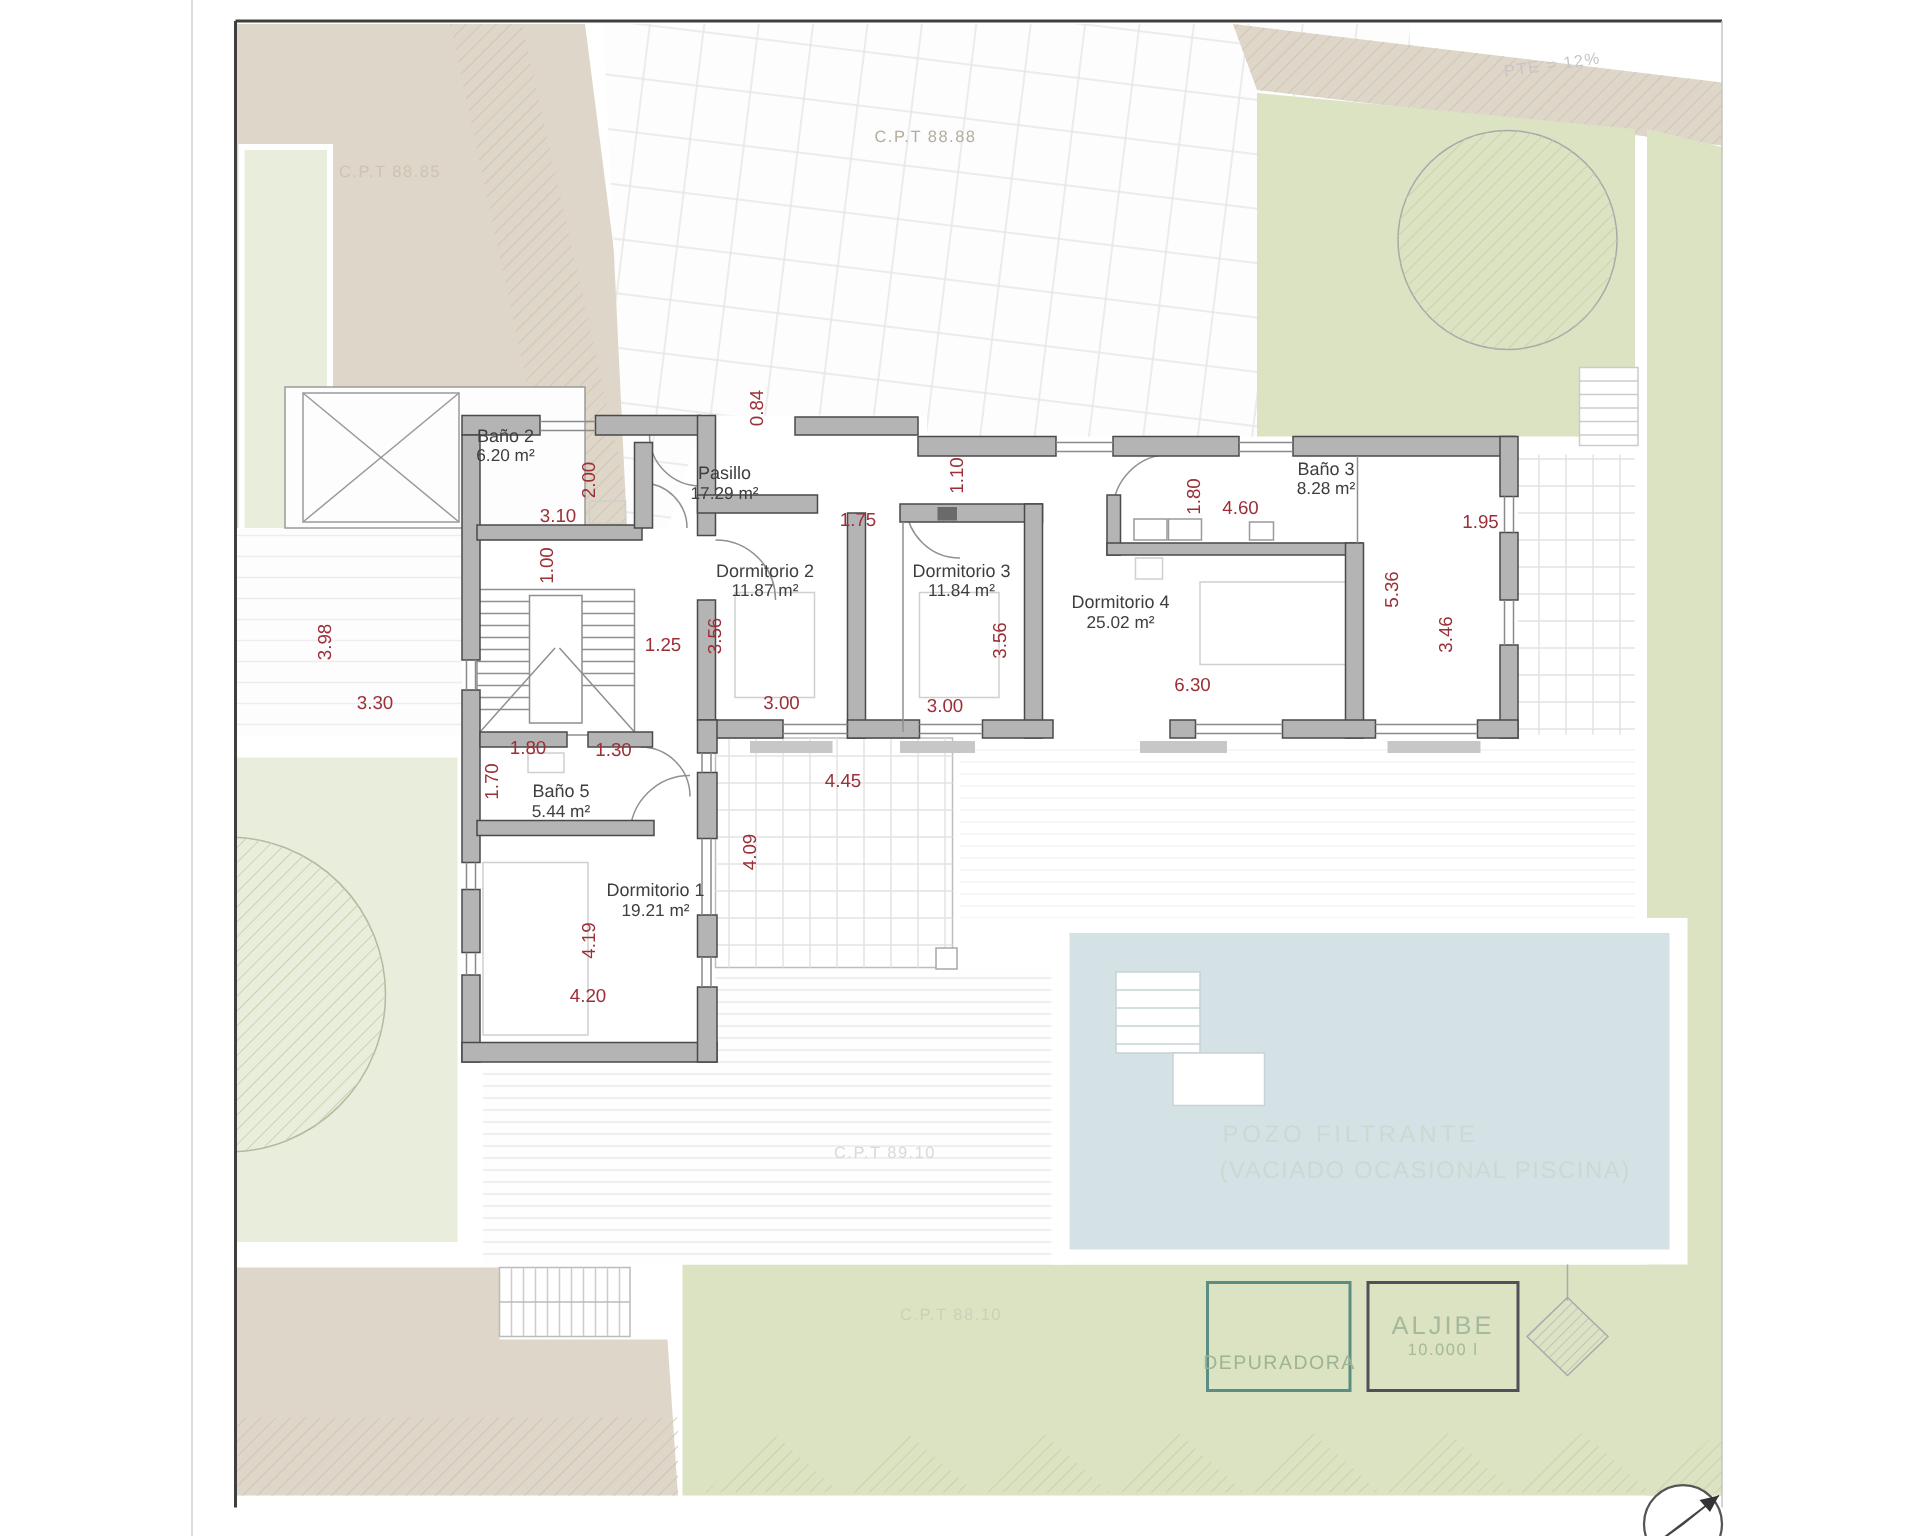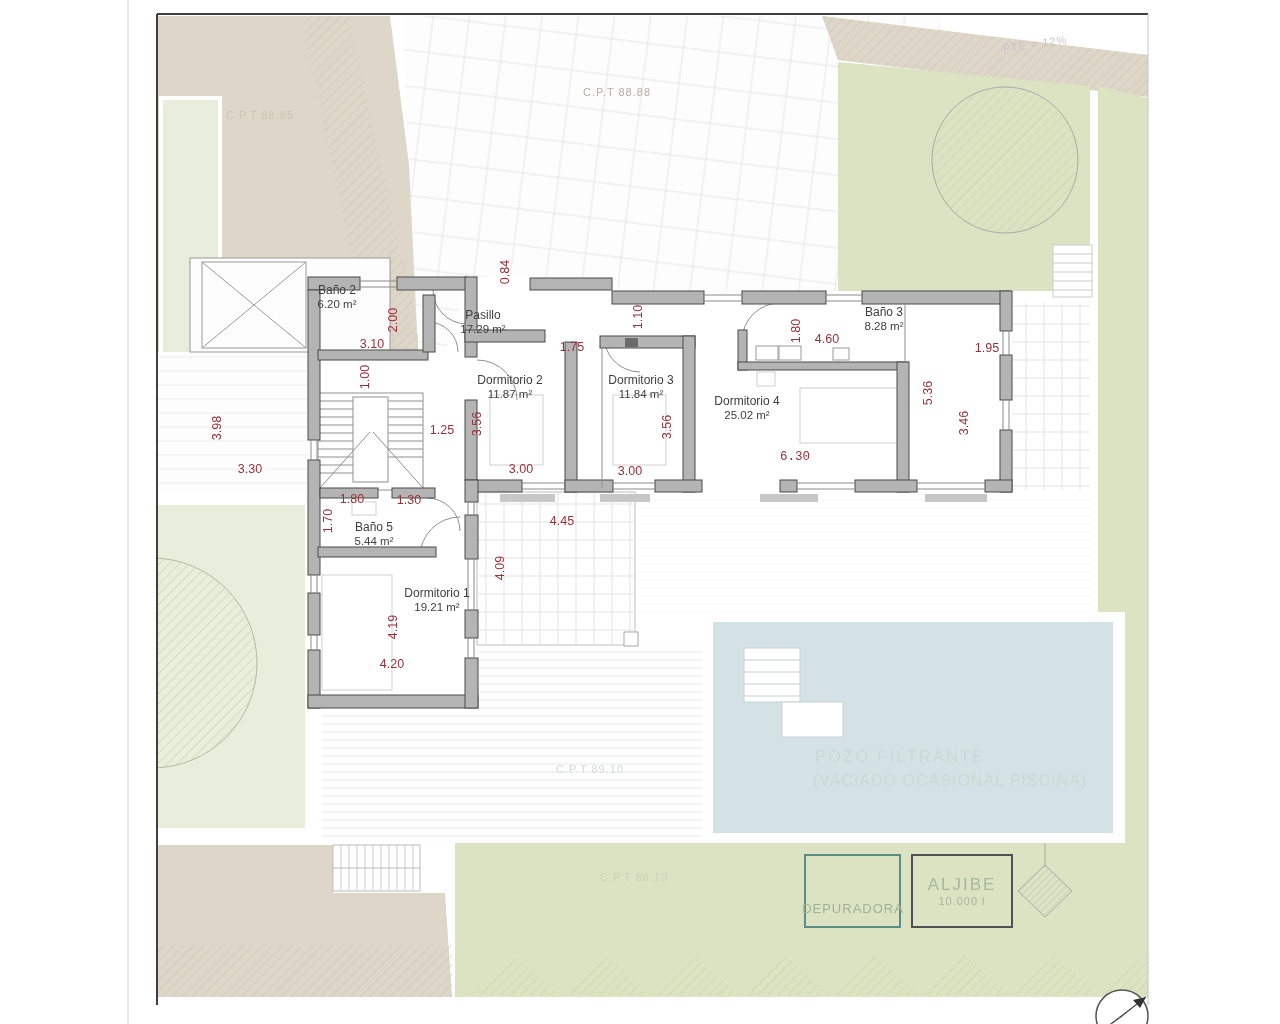--- a/index.html
+++ b/index.html
@@ -366,21 +366,21 @@
       <div class="lbl dim" style="left: 521px; top: 469px;">3.00</div>
       <div class="lbl dim" style="left: 572px; top: 347px;">1.75</div>
       <div class="lbl dim rot" style="left: 638px; top: 317px;">1.10</div>
       <div class="lbl dim rot" style="left: 667px; top: 427px;">3.56</div>
       <div class="lbl dim" style="left: 630px; top: 471px;">3.00</div>
       <div class="lbl dim rot" style="left: 796px; top: 331px;">1.80</div>
       <div class="lbl dim" style="left: 827px; top: 339px;">4.60</div>
       <div class="lbl dim" style="left: 951px; top: 348px; margin-left: 36px;">1.95</div>
       <div class="lbl dim rot" style="left: 928px; top: 393px;">5.36</div>
       <div class="lbl dim rot" style="left: 964px; top: 423px;">3.46</div>
-      <div class="lbl dim" style="left: 795px; top: 457px; font-family: Liberation Mono, monospace;">6.30</div>
+      <div class="lbl dim" style="left: 795px; top: 457px;">6.30</div>
       <div class="lbl dim" style="left: 352px; top: 499px;">1.80</div>
       <div class="lbl dim" style="left: 409px; top: 500px;">1.30</div>
       <div class="lbl dim rot" style="left: 328px; top: 521px;">1.70</div>
       <div class="lbl dim" style="left: 562px; top: 521px;">4.45</div>
       <div class="lbl dim rot" style="left: 500px; top: 568px;">4.09</div>
       <div class="lbl dim rot" style="left: 393px; top: 627px;">4.19</div>
       <div class="lbl dim" style="left: 392px; top: 664px;">4.20</div>
       <div class="lbl site faint-tan" style="left: 617px; top: 92px;">C.P.T 88.88</div>
       <div class="lbl site faint-grey" style="left: 1035px; top: 44px;">PTE = 12%</div>
       <div class="lbl site faint-tan2" style="left: 260px; top: 115px;">C.P.T 88.85</div>

